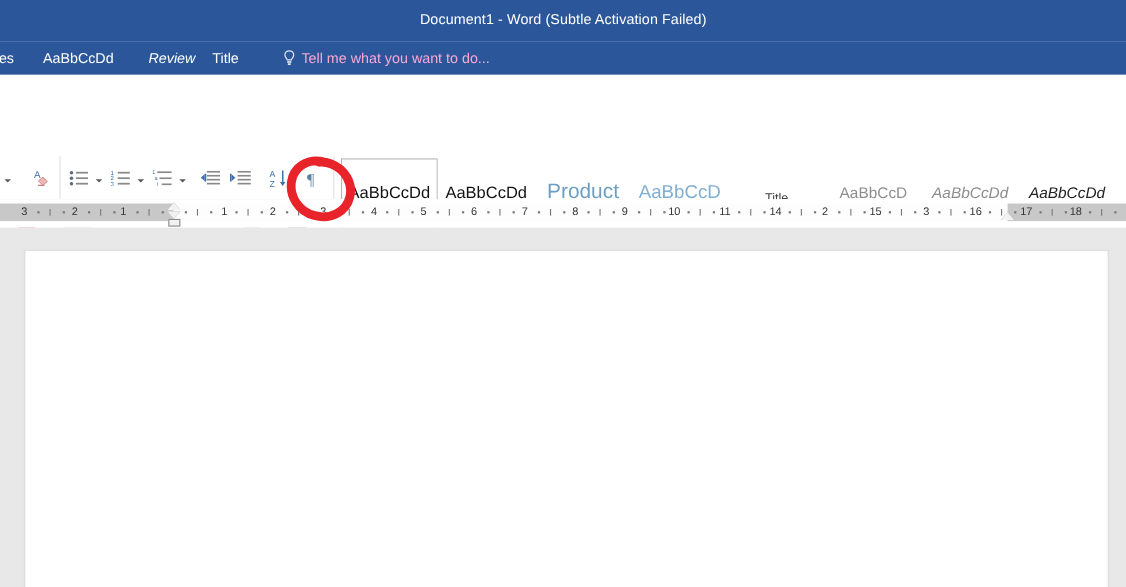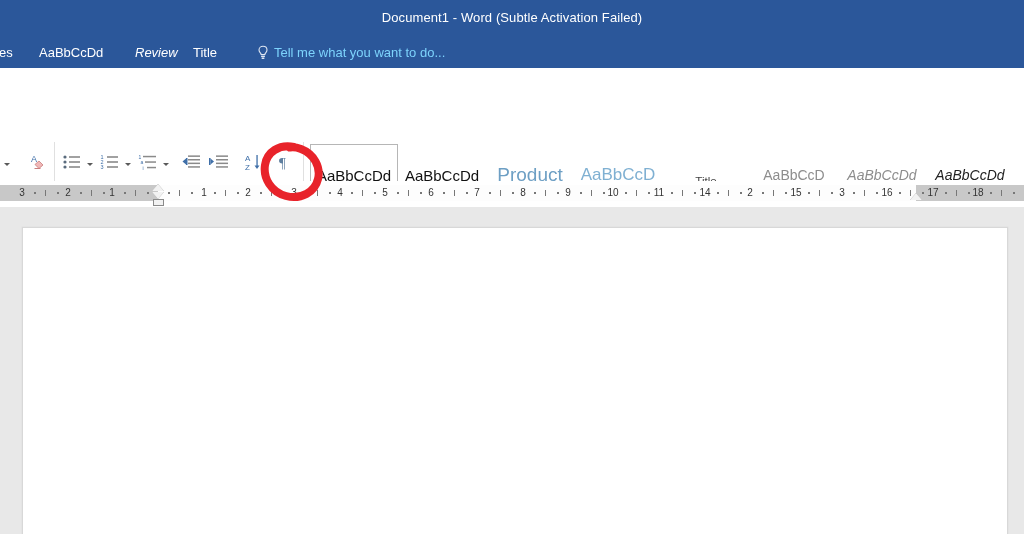--- a/index.html
+++ b/index.html
@@ -25,21 +25,21 @@
   .tabstrip {
     position: absolute; left: 0; top: 38px; width: 1024px; height: 30px;
     background: #2b579a;
   }
   .tab {
     position: absolute; top: 0; height: 30px; line-height: 30px;
     color: #ffffff; font-size: 13px; white-space: nowrap; padding: 0 9px;
   }
   .tellme {
     position: absolute; top: 0; height: 30px; line-height: 30px;
-    color: #7dd3fc; font-size: 13px; white-space: nowrap;
+    color: #f9a8d4; font-size: 13px; white-space: nowrap;
   }
   .bulb { position: absolute; left: 256px; top: 7px; width: 14px; height: 16px; }
 
   
   .ribbon {
     position: absolute; left: 0; top: 68px; width: 1024px; height: 113px;
     background: #ffffff; border-bottom: 1px solid #d4d4d4;
   }
   .grp-sep {
     position: absolute; top: 74px; width: 1px; height: 84px; background: #e0e0e0;

